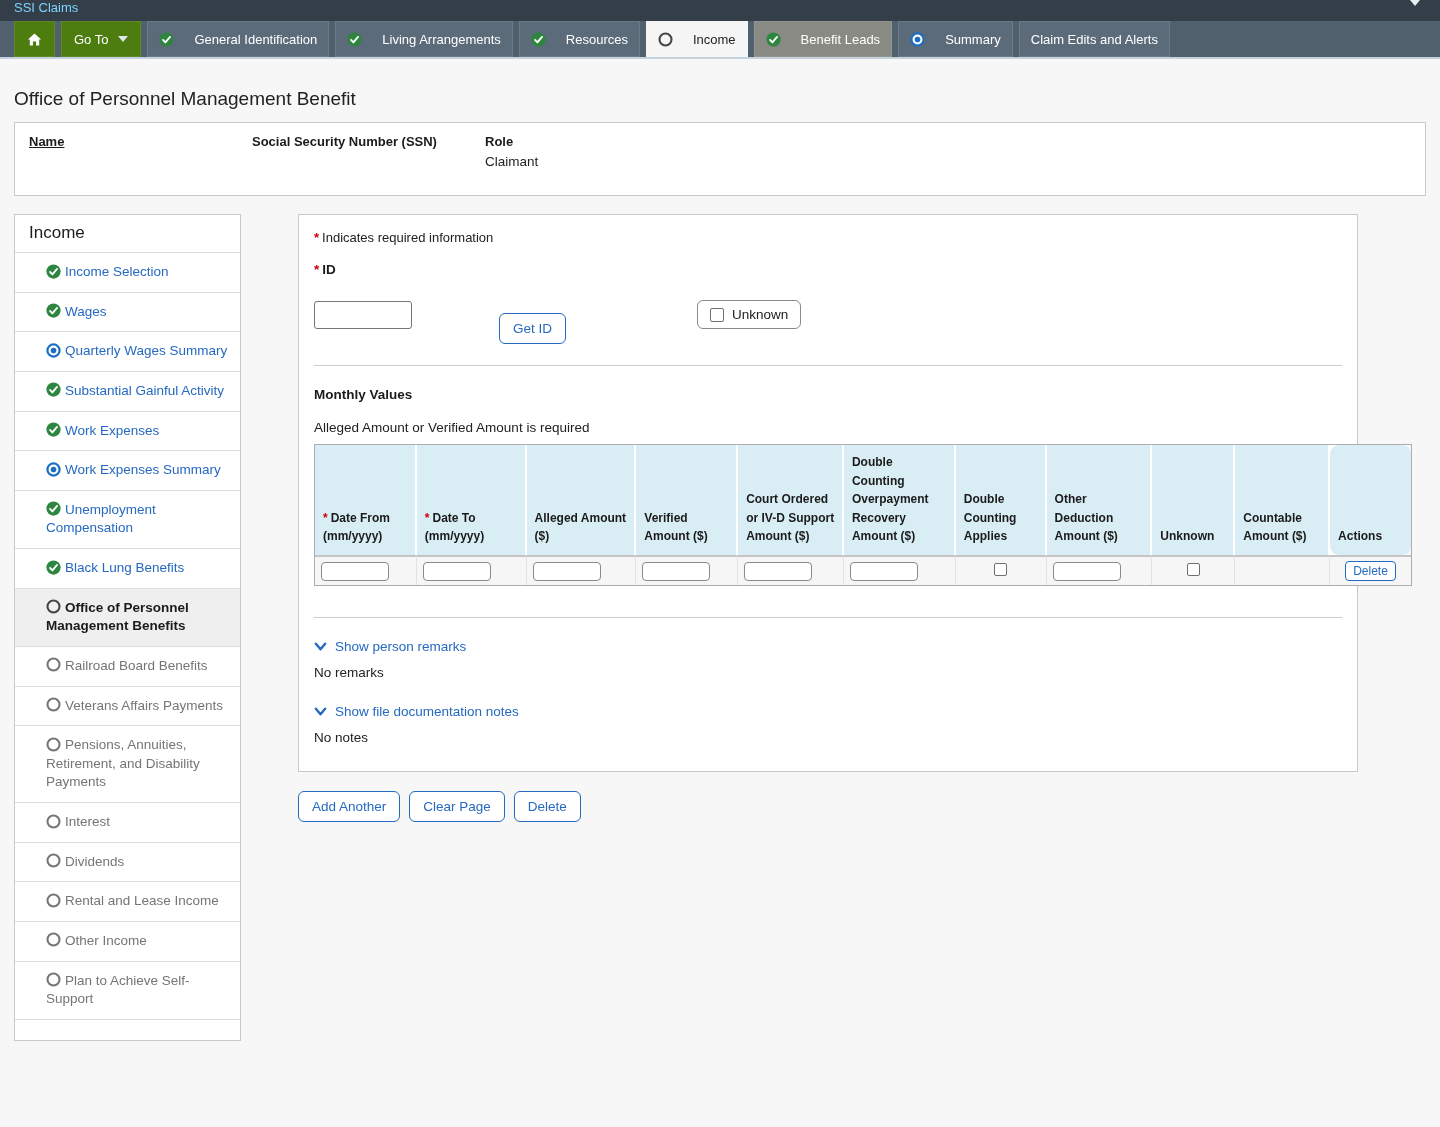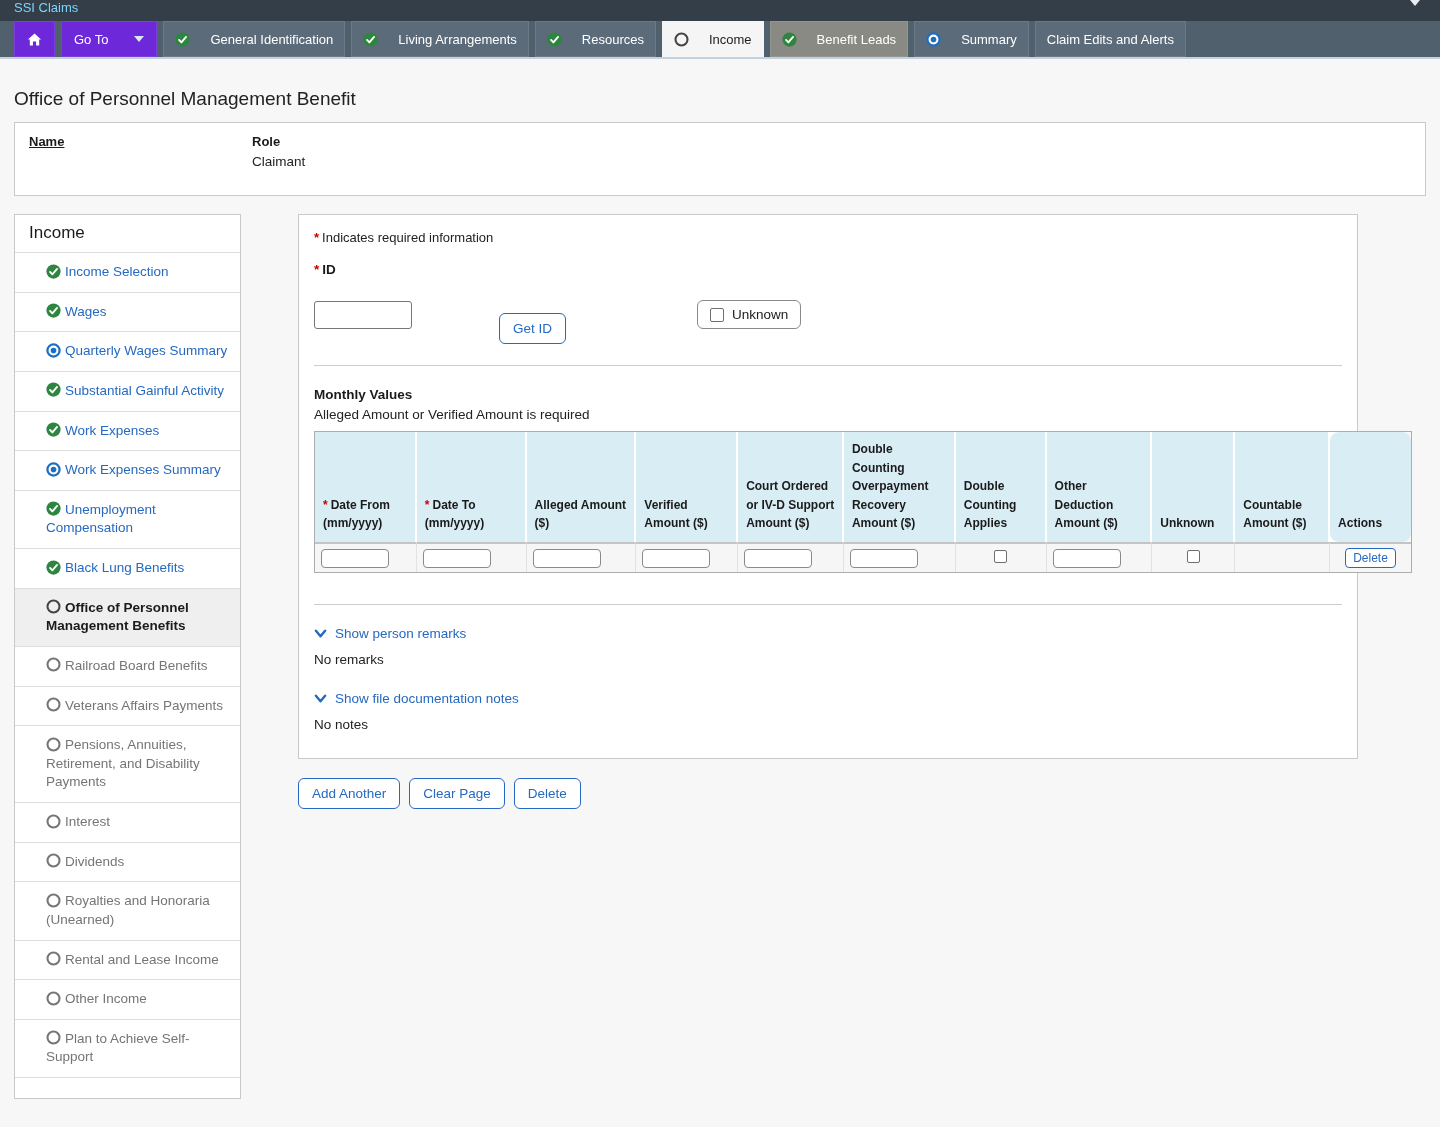--- a/index.html
+++ b/index.html
@@ -17,22 +17,22 @@
     display:flex; justify-content:space-between;
     padding:0 14px; font-size:13px;
   }
   .topbar .caret { width:0; height:0; border-left:5px solid transparent; border-right:5px solid transparent; border-top:6px solid #e8edf1; margin-right:6px; }
   
   .navbar {
     height:38px; background:#51606d; border-bottom:2px solid #c3d2dc;
     display:flex; align-items:stretch; gap:6px; padding:0 0 0 14px;
   }
   .navbtn {
-    background:#6d28d9; border:1px solid rgba(255,255,255,0.10);
-    color:#fff; font-size:13px; display:flex; align-items:center; gap:16px;
+    background:#4d7c0f; border:1px solid rgba(255,255,255,0.10);
+    color:#fff; font-size:13px; display:flex; align-items:center; gap:0;
     padding:0 12px; cursor:pointer; white-space:nowrap;
   }
   .navbtn.home { padding:0 12px; }
   .navbtn .dd-caret { width:0; height:0; border-left:5px solid transparent; border-right:5px solid transparent; border-top:6px solid #dfe6ec; margin-left:10px; }
   .nav-tab {
     background:#5c6b79; border:1px solid rgba(255,255,255,0.10);
     color:#fff; font-size:13px; display:flex; align-items:center; gap:20px;
     padding:0 11px; cursor:pointer; white-space:nowrap;
   }
   .nav-tab.state-current { background:#f5f5f5; color:#222; border-color:#f5f5f5; }
@@ -86,21 +86,21 @@
     margin-left:131px; border:1px solid #8a8a8a; border-radius:6px;
     display:inline-flex; align-items:center; gap:8px; padding:6px 12px; cursor:pointer;
   }
   .cb {
     appearance:none; -webkit-appearance:none; width:14px; height:14px;
     border:1.5px solid #6f6f6f; border-radius:2px; background:#fff; cursor:pointer; display:inline-block;
   }
   .unknown-box .ulabel { font-size:13.5px; color:#222; }
   .divider { border:0; border-top:1px solid #ccc; margin:21px 0; }
   .mv-title { font-size:13.5px; font-weight:bold; }
-  .mv-sub { font-size:13.5px; margin-top:5px; color:#222; }
+  .mv-sub { font-size:13.5px; margin-top:18px; color:#222; }
   
   table.mv { border-collapse:separate; border-spacing:0; width:1098px; margin-top:9px; border:1px solid #adadad; }
   table.mv th {
     background:#d9edf5; font-size:12px; font-weight:bold; color:#1b1b1b; text-align:left;
     vertical-align:bottom; padding:8px 6px 9px 8px; border-right:2px solid #fff;
     line-height:1.55;
   }
   table.mv th:last-child { border-right:none;border-radius:9px; }
   table.mv td {
     background:#f6f6f6; border-top:2px solid #c4c4c4; border-right:1px solid #e2e2e2;
@@ -208,20 +208,24 @@
 
 <div class="page">
 
   <h1 class="page-title">Office of Personnel Management Benefit</h1>
 
   <div class="person-box">
     <div class="person-col pcol-name">
       <div class="plabel">Name</div>
       <div class="pvalue"></div>
     </div>
+    <div class="person-col pcol-ssn">
+      <div class="plabel">Social Security Number (SSN)</div>
+      <div class="pvalue"></div>
+    </div>
     <div class="person-col">
       <div class="plabel">Role</div>
       <div class="pvalue">Claimant</div>
     </div>
   </div>
 
   <div class="content">
 
     <div class="sidebar">
       <div class="sidebar-title">Income</div>
@@ -269,23 +273,20 @@
               </svg></span><span class="slabel">Veterans Affairs Payments</span></div>
           <div class="side-item state-pending"><span class="sicon"><svg viewBox="0 0 16 16">
                 <circle cx="8" cy="8" r="6.4" fill="none" stroke="#757575" stroke-width="2.2"></circle>
               </svg></span><span class="slabel">Pensions, Annuities, Retirement, and Disability Payments</span></div>
           <div class="side-item state-pending"><span class="sicon"><svg viewBox="0 0 16 16">
                 <circle cx="8" cy="8" r="6.4" fill="none" stroke="#757575" stroke-width="2.2"></circle>
               </svg></span><span class="slabel">Interest</span></div>
           <div class="side-item state-pending"><span class="sicon"><svg viewBox="0 0 16 16">
                 <circle cx="8" cy="8" r="6.4" fill="none" stroke="#757575" stroke-width="2.2"></circle>
               </svg></span><span class="slabel">Dividends</span></div>
-          <div class="side-item state-pending"><span class="sicon"><svg viewBox="0 0 16 16">
-                <circle cx="8" cy="8" r="6.4" fill="none" stroke="#757575" stroke-width="2.2"></circle>
-              </svg></span><span class="slabel">Royalties and Honoraria (Unearned)</span></div>
           <div class="side-item state-pending"><span class="sicon"><svg viewBox="0 0 16 16">
                 <circle cx="8" cy="8" r="6.4" fill="none" stroke="#757575" stroke-width="2.2"></circle>
               </svg></span><span class="slabel">Rental and Lease Income</span></div>
           <div class="side-item state-pending"><span class="sicon"><svg viewBox="0 0 16 16">
                 <circle cx="8" cy="8" r="6.4" fill="none" stroke="#757575" stroke-width="2.2"></circle>
               </svg></span><span class="slabel">Other Income</span></div>
           <div class="side-item state-pending"><span class="sicon"><svg viewBox="0 0 16 16">
                 <circle cx="8" cy="8" r="6.4" fill="none" stroke="#757575" stroke-width="2.2"></circle>
               </svg></span><span class="slabel">Plan to Achieve Self-Support</span></div>
           <div class="side-item state-pending"></div>

